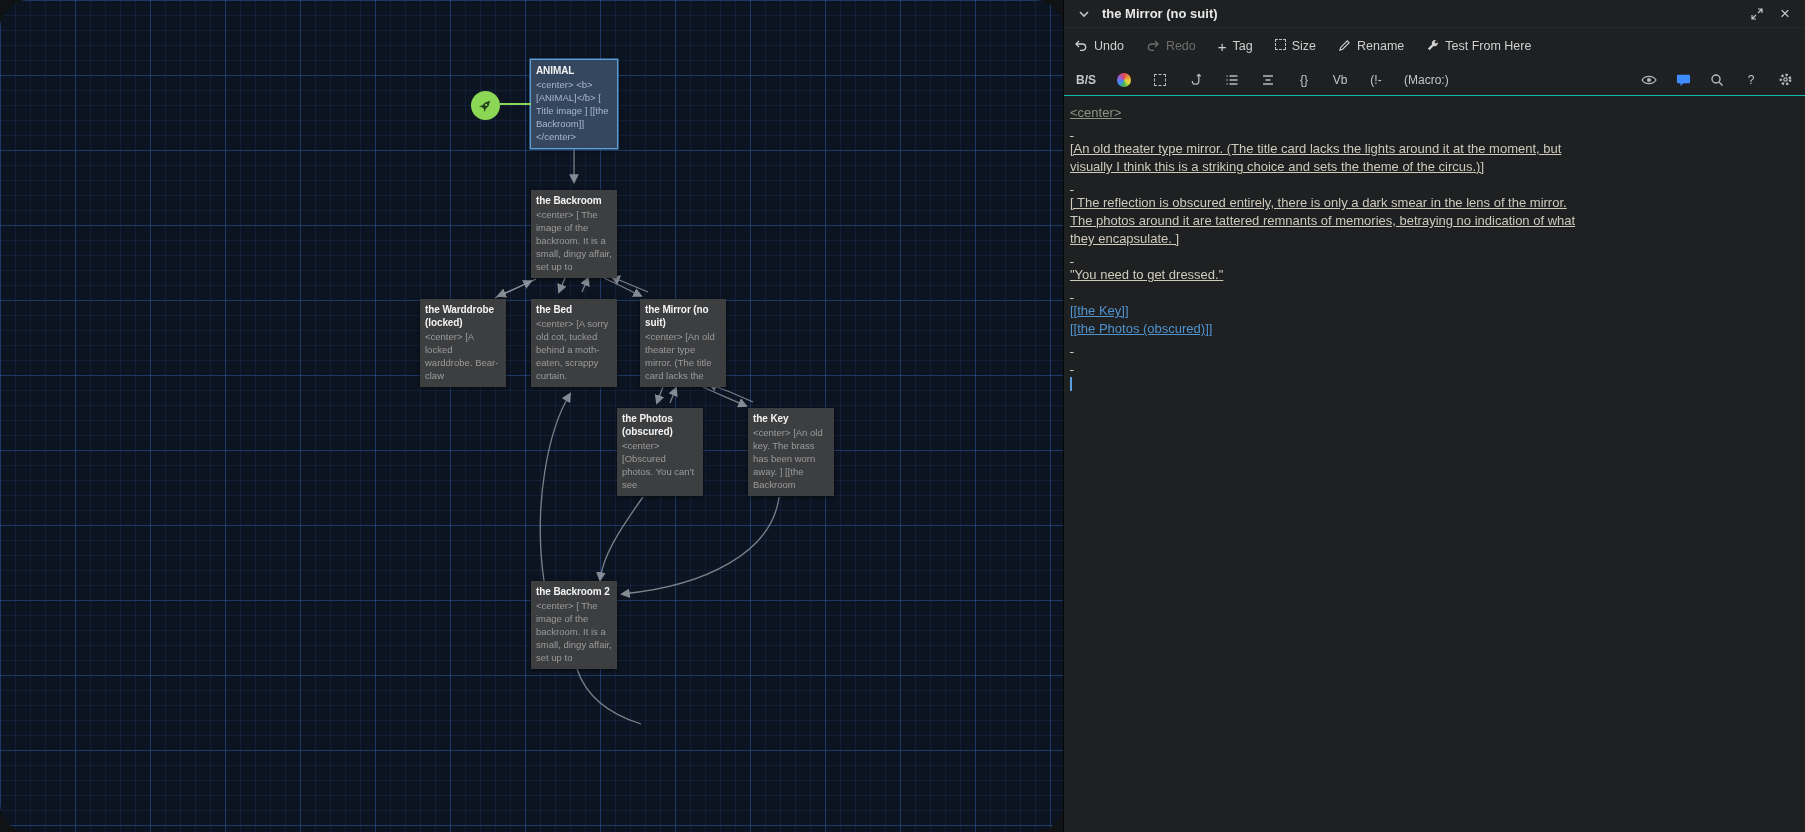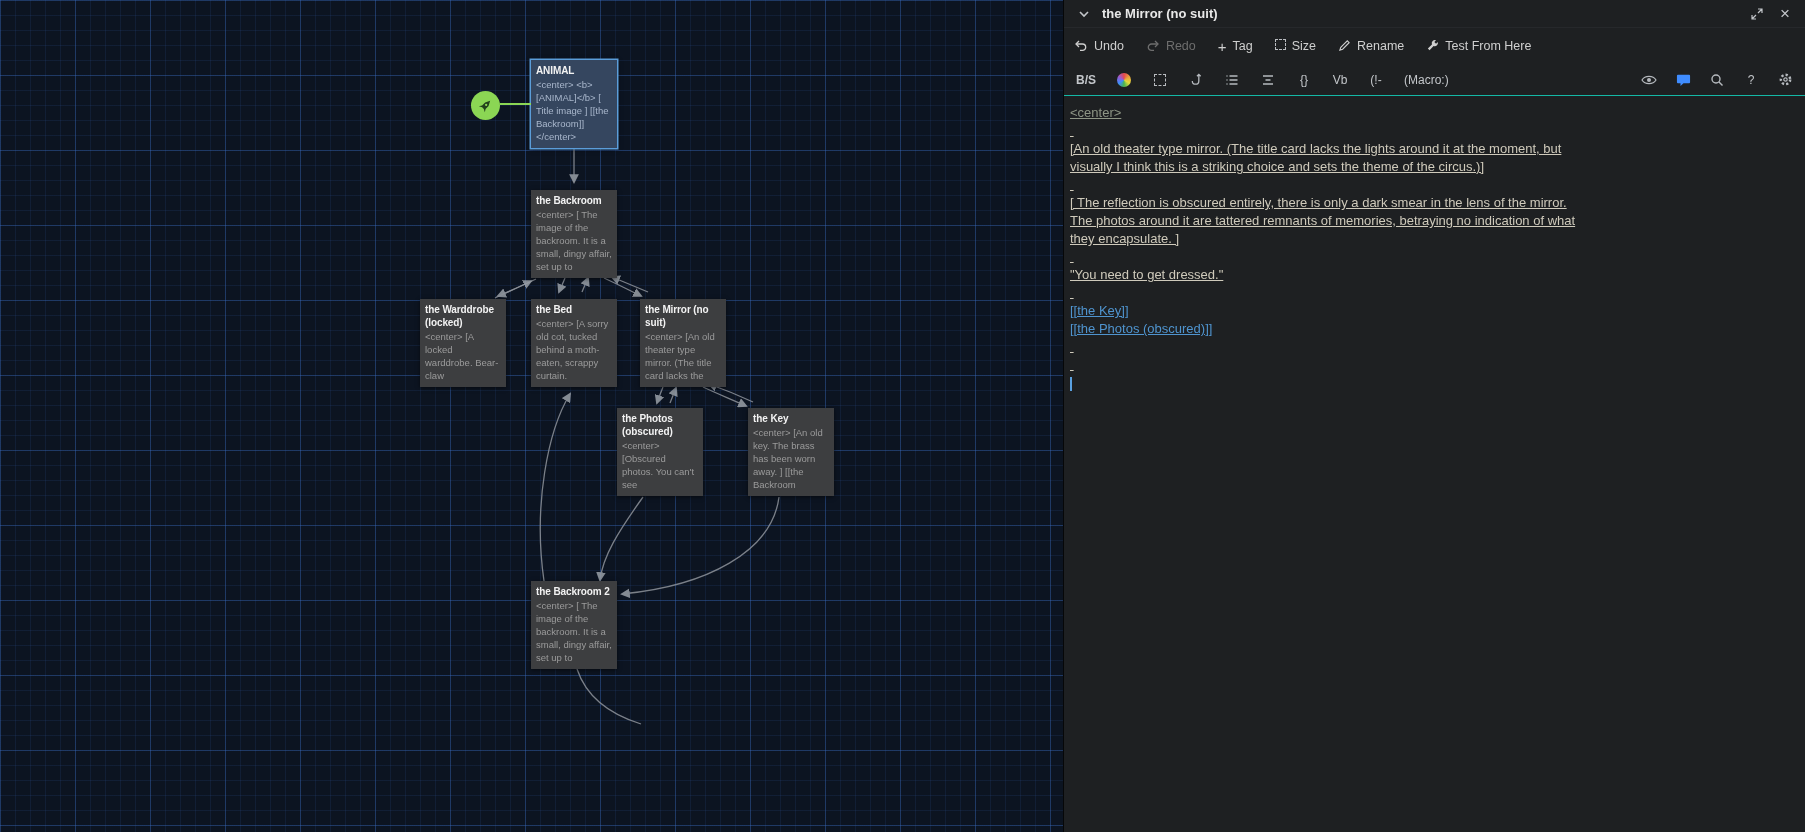--- a/index.html
+++ b/index.html
@@ -10,20 +10,21 @@
   
   .map {
     position:relative; width:1063px; height:832px; overflow:hidden;
     background-color:#0c1421;
     background-image:
       linear-gradient(rgba(62,118,210,.30) 1px, transparent 1px),
       linear-gradient(90deg, rgba(62,118,210,.30) 1px, transparent 1px),
       linear-gradient(rgba(52,98,180,.14) 1px, transparent 1px),
       linear-gradient(90deg, rgba(52,98,180,.14) 1px, transparent 1px);
     background-size:75px 75px, 75px 75px, 15px 15px, 15px 15px;
+    border-radius:28px;
   }
   .edges { position:absolute; inset:0; width:1063px; height:832px; }
   .edge { fill:none; stroke:#8e939b; stroke-width:1.3; opacity:.85; }
 
   .node {
     position:absolute; width:86px; height:88px; background:#3d3e40;
     padding:4px 4px 4px 5px; overflow:hidden; cursor:pointer;
     box-shadow:0 1px 4px rgba(0,0,0,.55);
   }
   .node-title { font-size:10px; font-weight:bold; color:#f2f2f2; line-height:13px;

